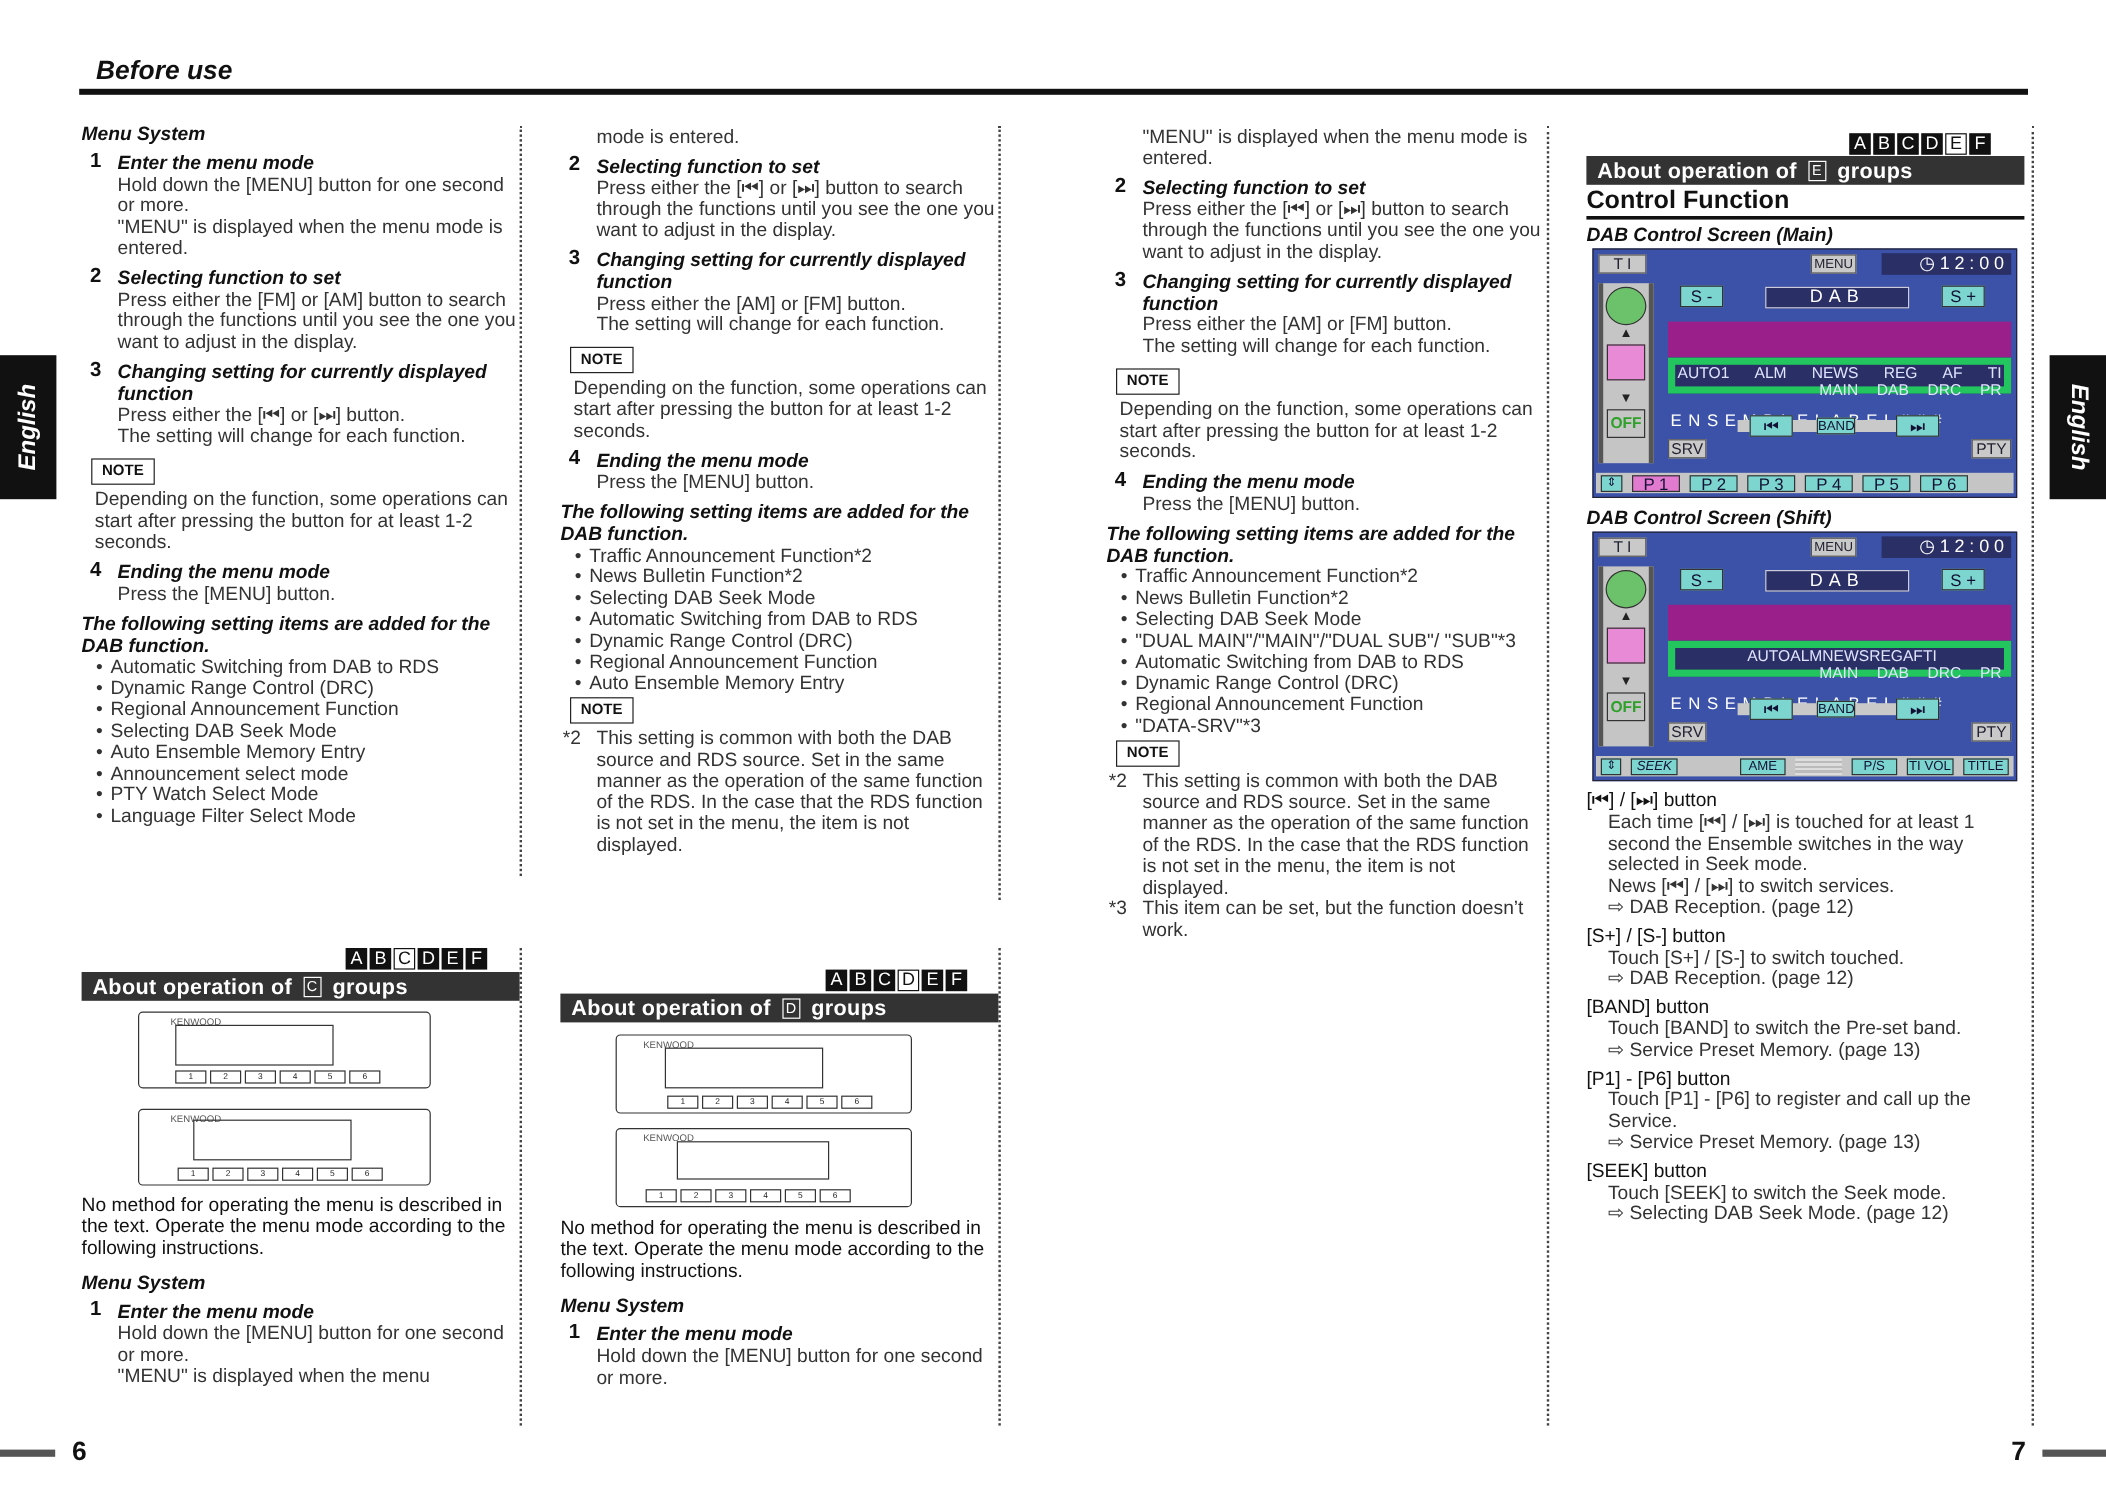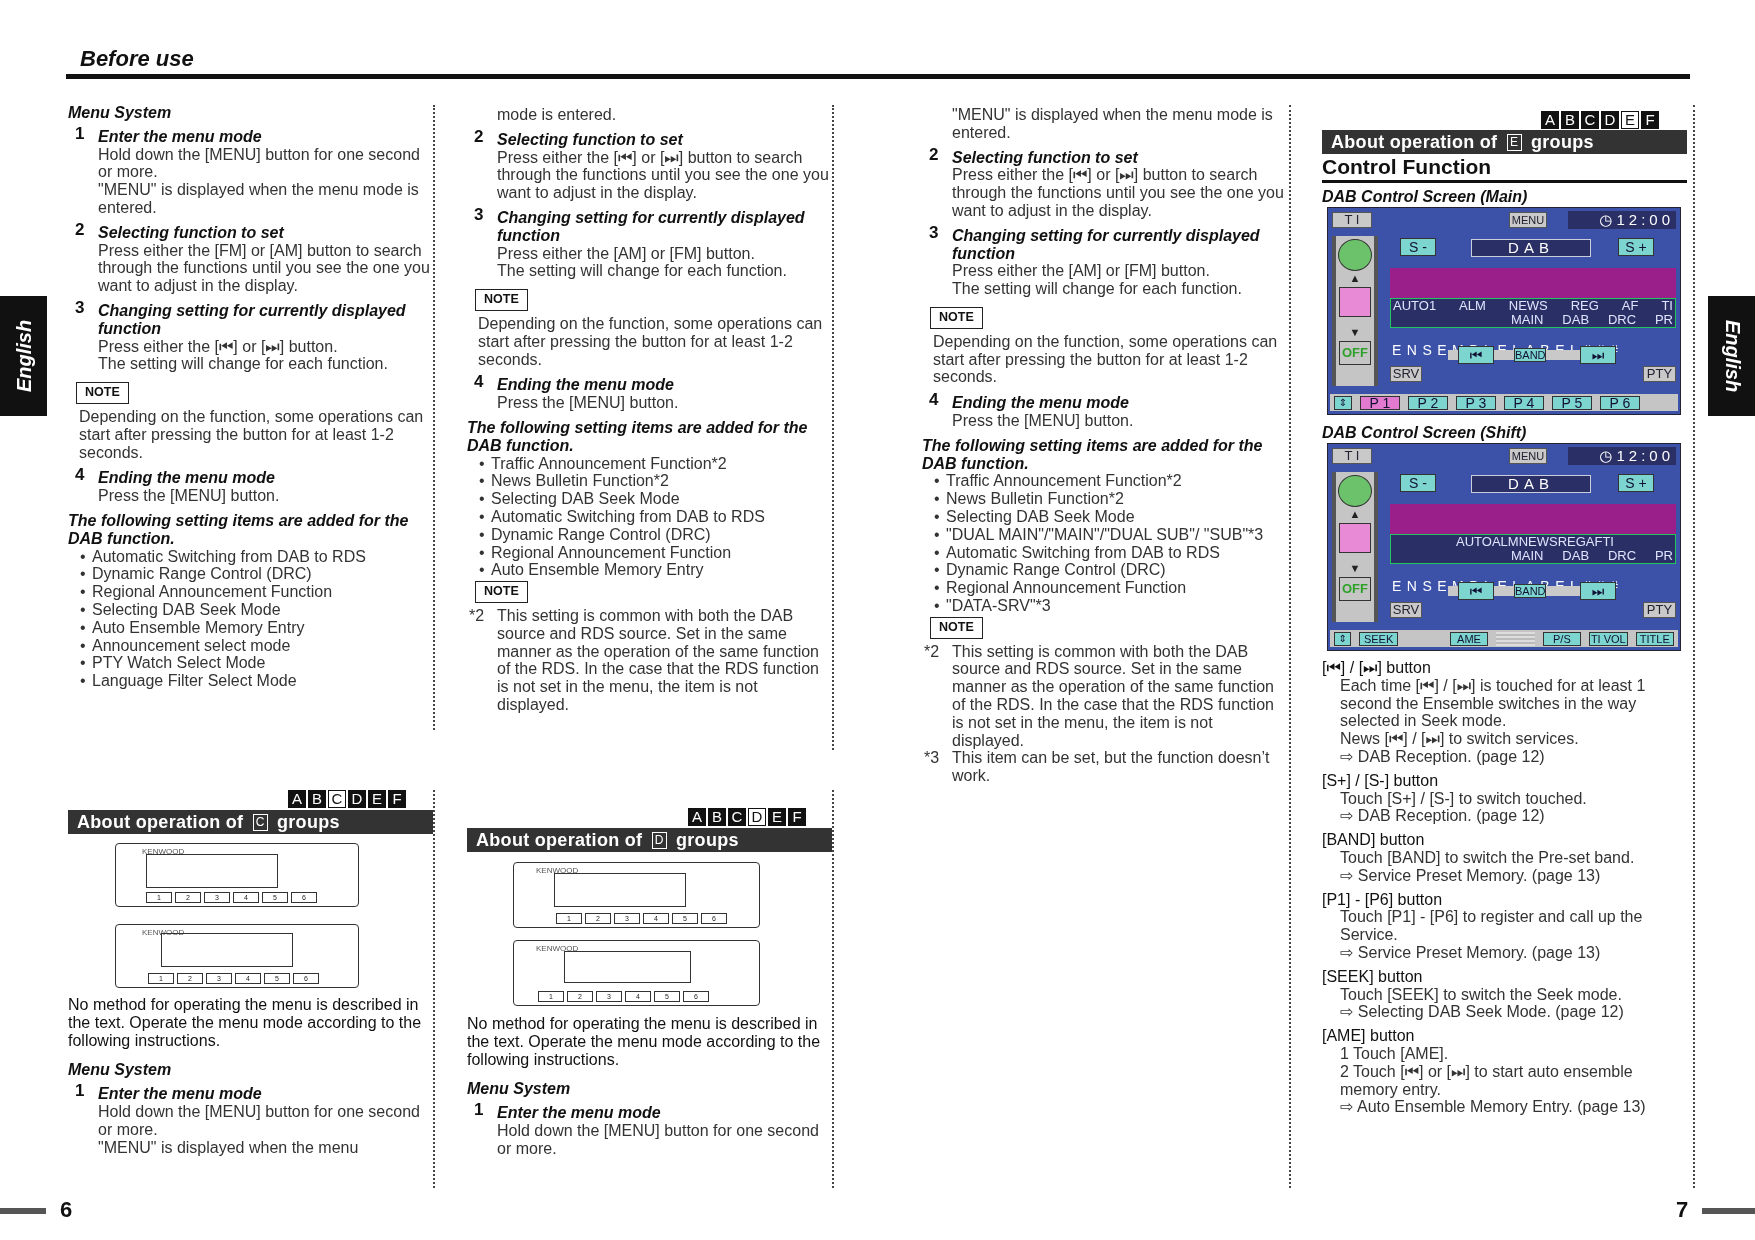--- a/index.html
+++ b/index.html
@@ -29,21 +29,21 @@
   .ctrl-title{font-size:21px;font-weight:bold;color:#111;border-bottom:3px solid #111;padding-bottom:1px;}
   .sub-h{font-weight:bold;font-style:italic;font-size:16px;color:#111;}
   
   .dab{position:absolute;width:352px;height:206px;background:#3b52a8;border:1px solid #223;}
   .dab .el{position:absolute;}
   .btn-g{background:#c9c9c9;color:#223;font-size:13px;text-align:center;border:1px solid #555;box-sizing:border-box;}
   .btn-c{background:#7dd5cf;color:#113;font-size:14px;text-align:center;border:1px solid #333;box-sizing:border-box;}
   .btn-p{background:#e27ad0;color:#113;font-size:14px;text-align:center;border:1px solid #333;box-sizing:border-box;}
   .side{background:#c5c5c5;border-left:4px solid #555;border-right:4px solid #555;}
   .lcd-top{background:#9b1f8a;color:#fff;font-size:15px;line-height:15px;letter-spacing:3px;}
-  .lcd-bot{background:#2a2f66;color:#e0e4ff;font-size:13px;line-height:14px;border:1px solid #22c55e;}
+  .lcd-bot{background:#2a2f66;color:#e0e4ff;font-size:13px;line-height:14px;border:6px solid #22c55e;}
   .label-box{background:#2a2f66;color:#fff;border:1px solid #ccd;font-size:15px;text-align:center;letter-spacing:5px;}
   .r-item{margin-bottom:6px;}
   .r-item .t{color:#111;font-size:16px;}
   .r-item .d{padding-left:18px;}
   .stereo{position:absolute;border:1.5px solid #333;border-radius:4px;background:#fff;}
   .stereo .disp{position:absolute;border:1px solid #333;}
   .stereo .keys{position:absolute;display:flex;gap:3px;}
   .stereo .keys span{border:1px solid #333;width:24px;height:9px;font-size:7px;line-height:9px;text-align:center;}
   .stereo .logo{position:absolute;font-size:8px;color:#555;}
   .tab-eng{position:absolute;width:47px;height:120px;background:#111;color:#fff;font-weight:bold;font-style:italic;font-size:20px;}
@@ -390,21 +390,21 @@
     </div>
   </div>
   <div class="el" style="left:120px;top:142px;width:160px;height:10px;background:#c9c9c9;"></div>
   <div class="el btn-c" style="left:130px;top:138px;width:36px;height:18px;line-height:16px;">⏮</div>
   <div class="el btn-c" style="left:186px;top:140px;width:32px;height:14px;line-height:12px;font-size:11px;">BAND</div>
   <div class="el btn-c" style="left:252px;top:138px;width:36px;height:18px;line-height:16px;">⏭</div>
   <div class="el btn-g" style="left:62px;top:158px;width:32px;height:16px;line-height:14px;">SRV</div>
   <div class="el btn-g" style="left:315px;top:158px;width:33px;height:16px;line-height:14px;">PTY</div>
   <div class="el" style="left:2px;top:186px;width:348px;height:17px;background:#c5c5c5;display:flex;gap:8px;align-items:center;padding:0 4px;box-sizing:border-box;">
     <span class="btn-c" style="width:18px;height:14px;line-height:12px;font-size:10px;">⇕</span>
-    <span class="btn-c" style="width:40px;height:14px;line-height:12px;font-size:11px;">SEEK</span>
+    <span class="btn-c" style="width:40px;height:14px;line-height:12px;font-size:11px;font-style:italic;">SEEK</span>
     <span class="btn-c" style="width:40px;height:14px;line-height:12px;font-size:11px;margin-left:44px;">AME</span>
     <span style="width:40px;height:14px;background:repeating-linear-gradient(#ddd 0 2px,#bbb 2px 4px);"></span>
     <span class="btn-c" style="width:40px;height:14px;line-height:12px;font-size:11px;">P/S</span>
     <span class="btn-c" style="width:40px;height:14px;line-height:12px;font-size:11px;text-align:center;">TI VOL</span>
     <span class="btn-c" style="width:40px;height:14px;line-height:12px;font-size:11px;">TITLE</span>
   </div>
 </div>
 
 <div class="col" style="left:1322px;top:659px;width:366px;">
   <div class="r-item">
@@ -426,24 +426,18 @@
   <div class="r-item">
     <div class="t">[P1] - [P6] button</div>
     <div class="d">Touch [P1] - [P6] to register and call up the Service.</div>
     <div class="d">⇨ Service Preset Memory. (page 13)</div>
   </div>
   <div class="r-item">
     <div class="t">[SEEK] button</div>
     <div class="d">Touch [SEEK] to switch the Seek mode.</div>
     <div class="d">⇨ Selecting DAB Seek Mode. (page 12)</div>
   </div>
-  <div class="r-item">
-    <div class="t">[AME] button</div>
-    <div class="d">1 Touch [AME].</div>
-    <div class="d">2 Touch [⏮] or [⏭] to start auto ensemble memory entry.</div>
-    <div class="d">⇨ Auto Ensemble Memory Entry. (page 13)</div>
-  </div>
 </div>
 
 <div class="pgbar" style="left:0;top:1208px;width:46px;"></div>
 <div class="pgnum" style="left:60px;top:1197px;">6</div>
 <div class="pgnum" style="left:1676px;top:1197px;">7</div>
 <div class="pgbar" style="left:1702px;top:1208px;width:53px;"></div>
 
 </body></html>

